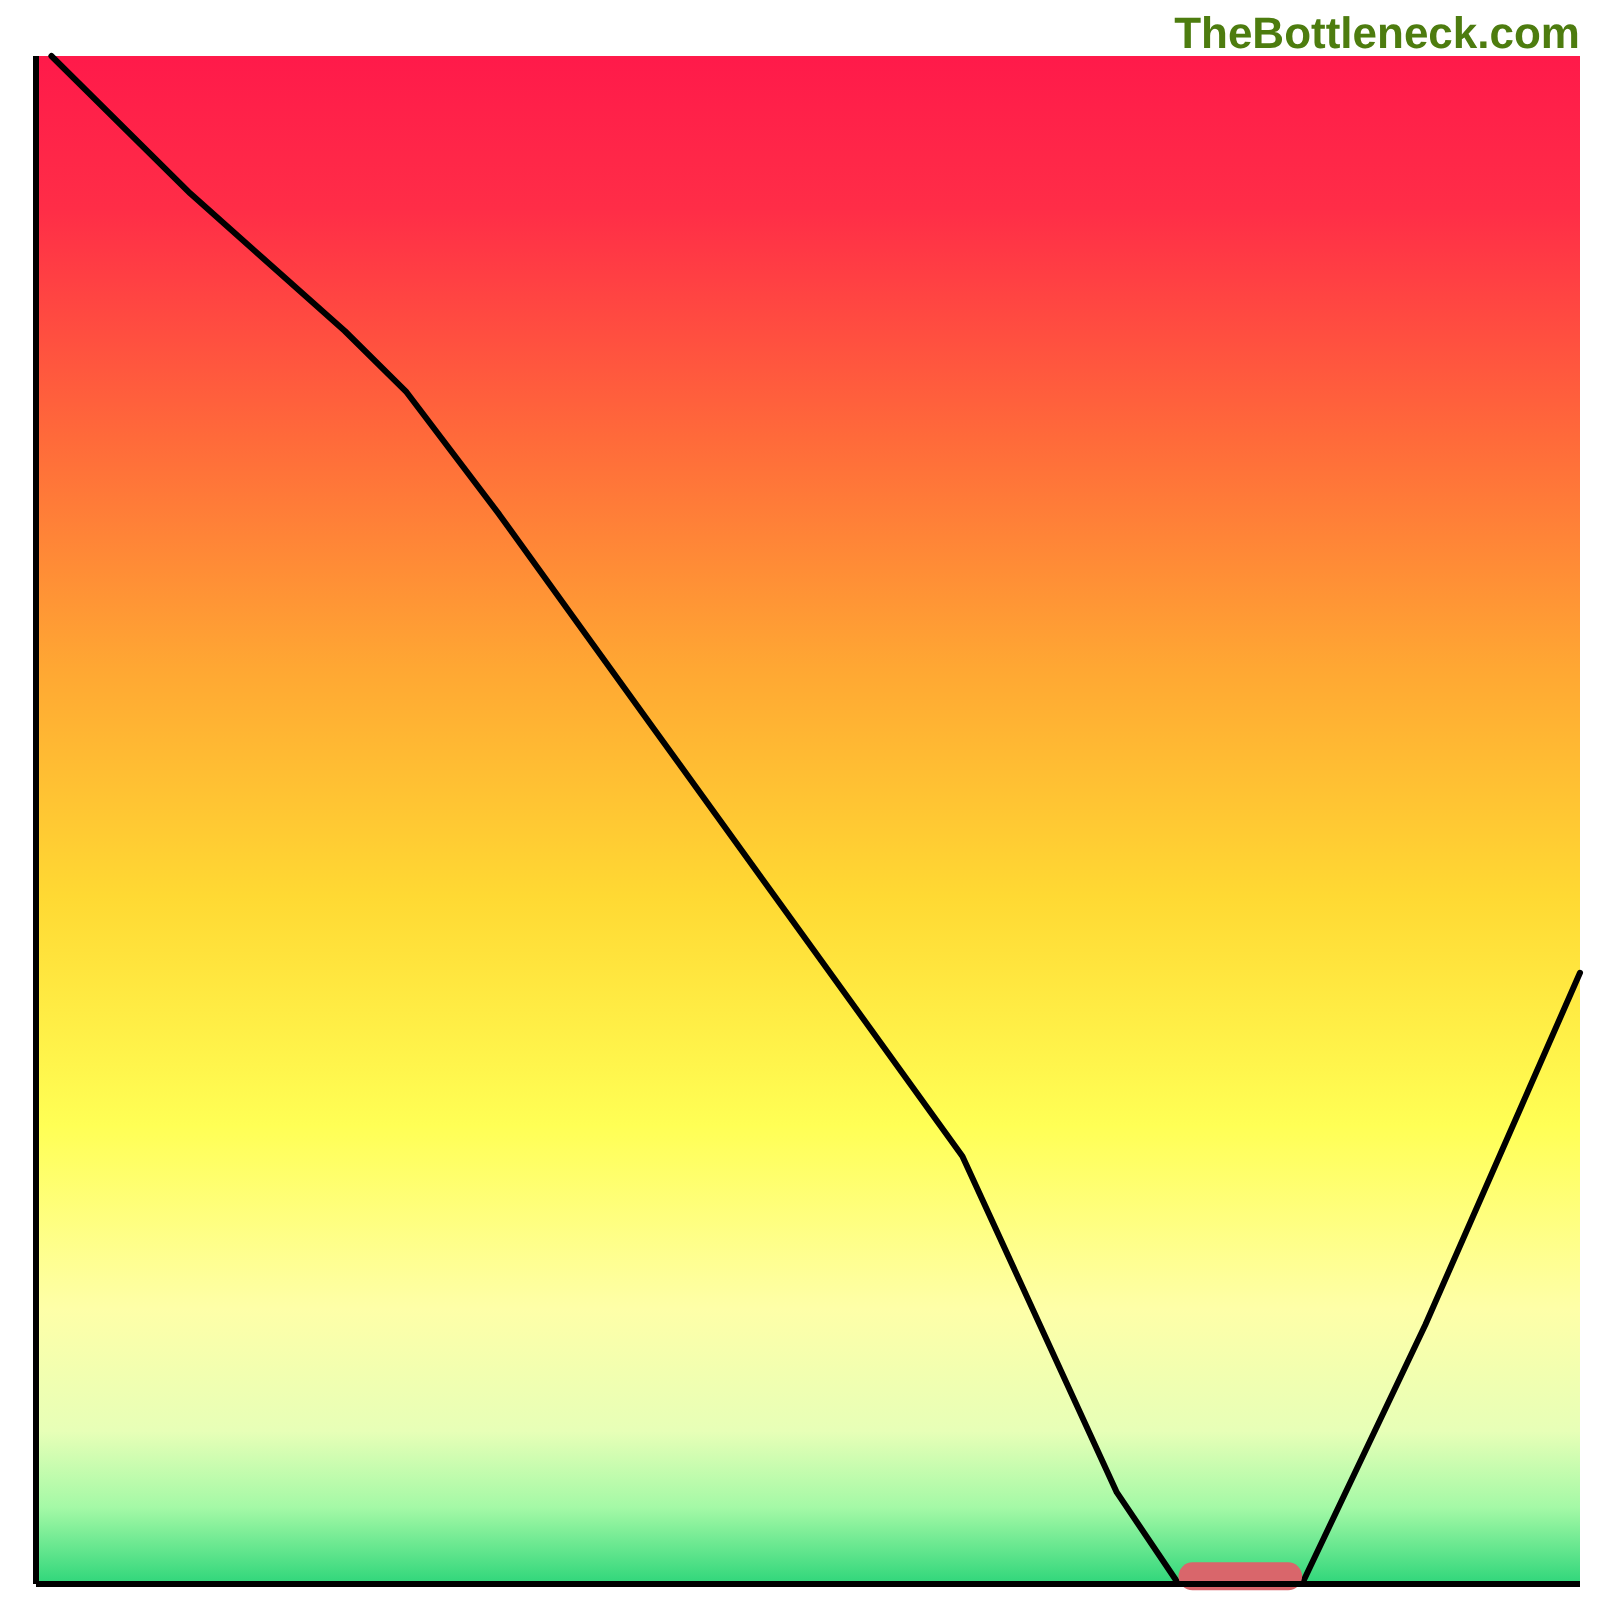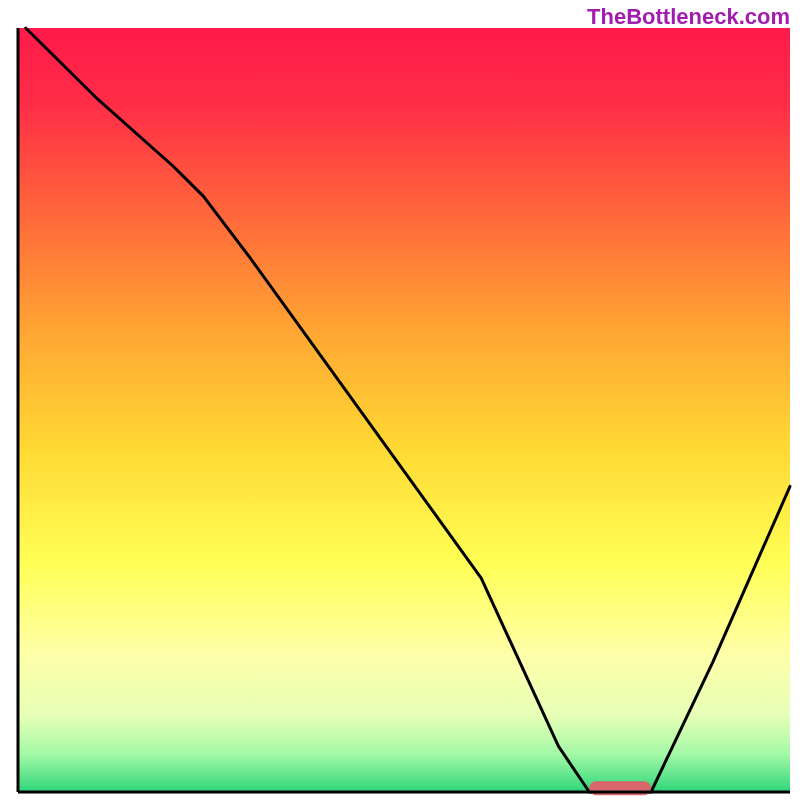--- a/index.html
+++ b/index.html
@@ -17,21 +17,21 @@
     left: 0;
     width: 800px;
     height: 800px;
   }
   .watermark {
     position: absolute;
     top: 4px;
     right: 10px;
     font-size: 22px;
     font-weight: bold;
-    color: #a21caf;
+    color: #4d7c0f;
     z-index: 10;
   }
   svg {
     display: block;
   }
 </style>
 </head>
 <body>
 
 <div class="chart-container">

